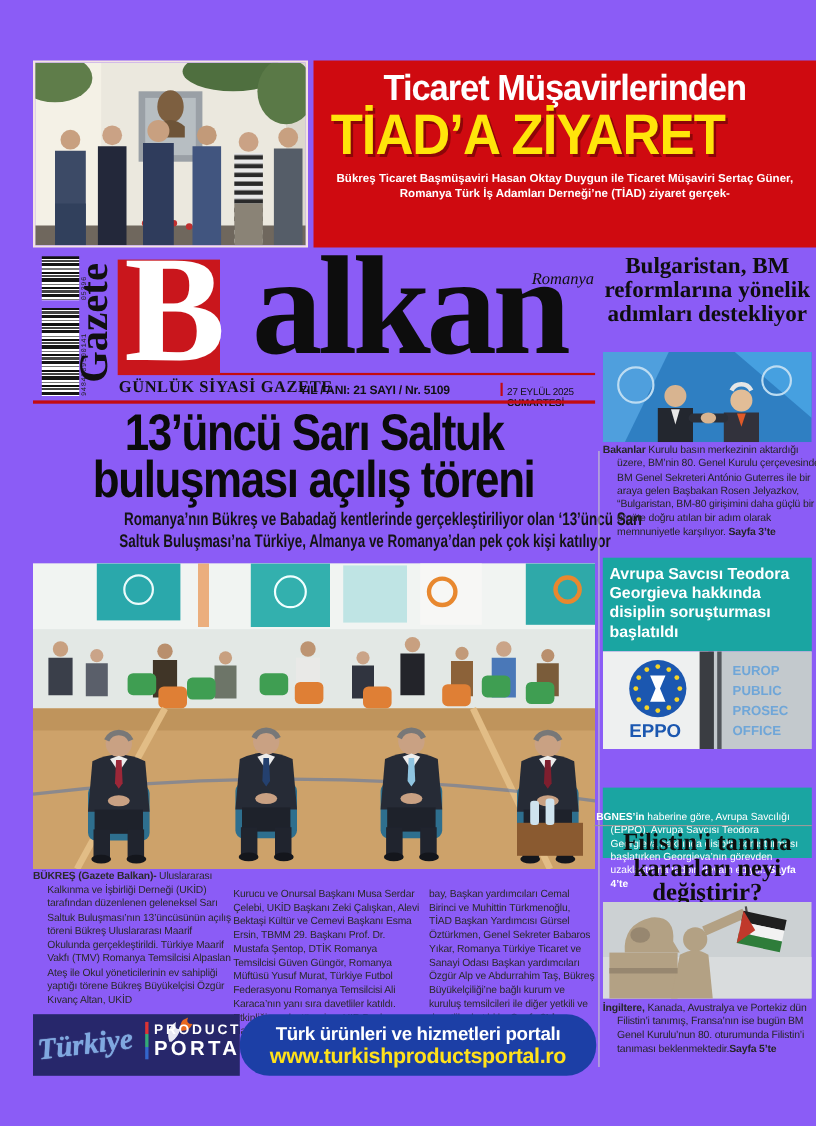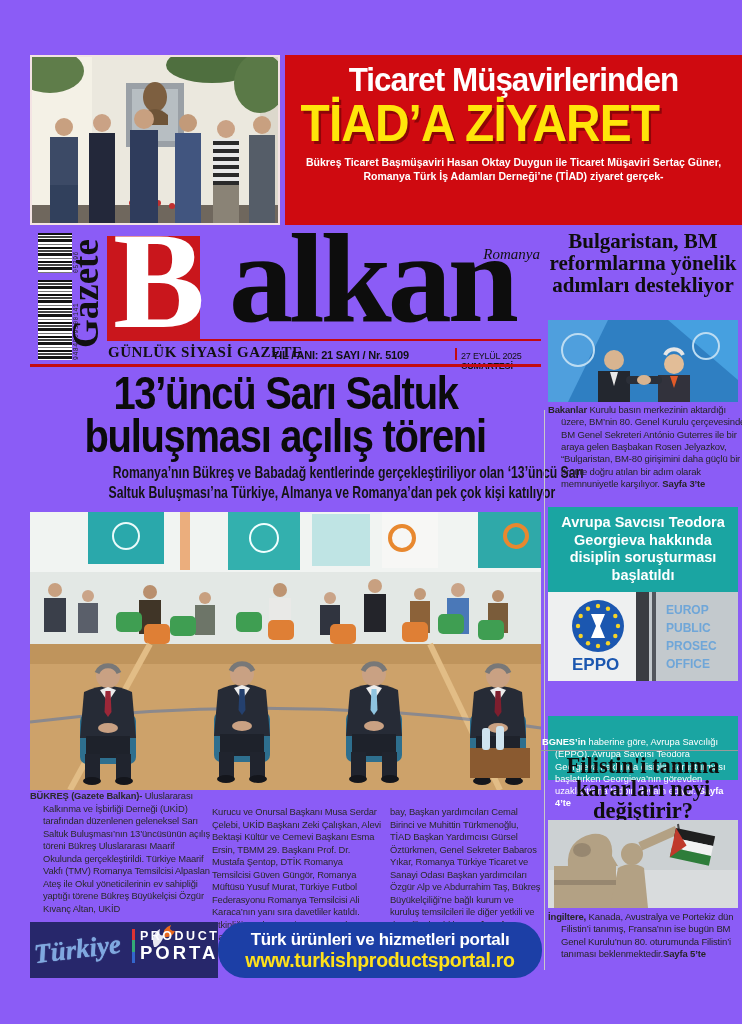--- a/index.html
+++ b/index.html
@@ -65,21 +65,21 @@
 
   
   #vdiv{left:544px;top:410px;width:1px;height:560px;background:#c9c9c9;}
   .rc{left:548px;width:190px;}
   .rhead{font-family:"Liberation Serif",serif;font-weight:bold;text-align:center;color:#0e0e0e;}
   #s1-head{top:230px;font-size:21px;line-height:1.05;}
   #s1-photo{top:320px;height:82px;overflow:hidden;}
   #s1-body{top:404px;}
   .rbody{font-size:9.5px;line-height:1.3;letter-spacing:-.15px;color:#262626;}
   .teal{background:#1aa5a2;color:#fff;box-sizing:border-box;}
-  #s2-head{top:507px;height:85px;font-weight:bold;font-size:14.5px;line-height:1.22;text-align:center;padding:7px 6px;}
+  #s2-head{top:507px;height:85px;font-weight:bold;font-size:14.5px;line-height:1.22;padding:7px 6px;}
   #s2-photo{top:592px;height:89px;overflow:hidden;}
   #s2-body{top:716px;height:64px;font-size:9.3px;line-height:1.32;padding:20px 7px;}
   #rc-hr{left:540px;top:750px;width:198px;height:1px;background:#9a9a9a;}
   #s3-head{top:755px;font-size:22.5px;line-height:1.0;}
   #s3-photo{top:820px;height:88px;overflow:hidden;}
   #s3-body{top:911px;}
 </style>
 </head>
 <body>
 

